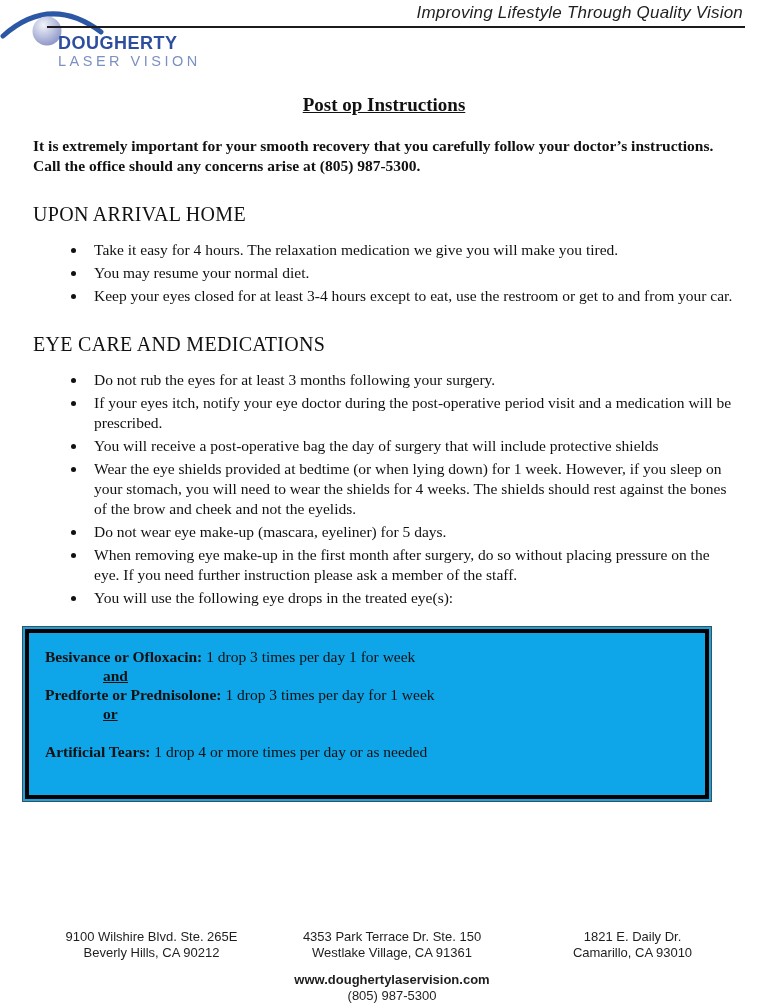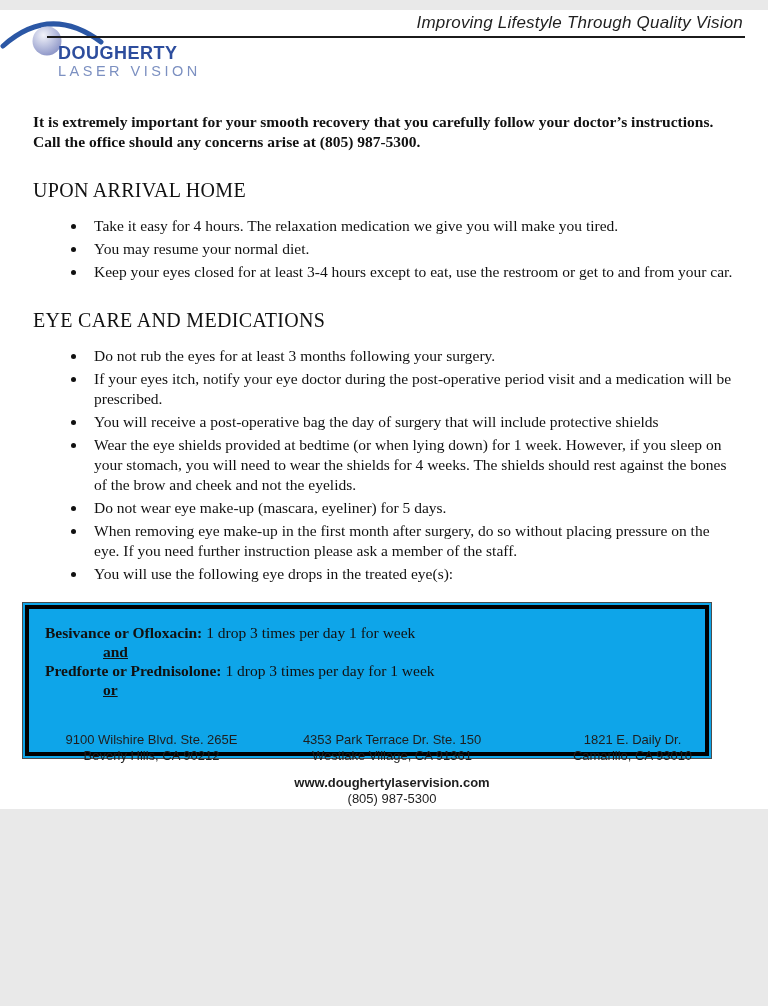--- a/index.html
+++ b/index.html
@@ -1,21 +1,21 @@
 <!DOCTYPE html>
 <html><head>
 <meta charset="utf-8">
 <style>
   * { margin: 0; padding: 0; box-sizing: border-box; }
   html, body { background: #e9e9e9; }
   .page {
     position: relative;
     width: 768px;
-    height: 799px;
-    margin: 10px auto;
+    height: 1006px;
+    margin: 0 auto;
     background: #ffffff;
     font-family: "Liberation Serif", serif;
     color: #111;
     overflow: hidden;
   }
 
   
   .header { position: relative; height: 82px; }
   .logo-art { position: absolute; left: 0; top: 2px; z-index: 1; }
   .header-rule {
@@ -93,20 +93,21 @@
     </svg>
     <div class="header-rule"></div>
     <div class="tagline">Improving Lifestyle Through Quality Vision</div>
     <div class="logo-text">
       <div class="logo-line1">DOUGHERTY</div>
       <div class="logo-line2">LASER VISION</div>
     </div>
   </div>
 
   <div class="main">
+    <div class="doc-title">Post op Instructions</div>
 
     <p class="intro">It is extremely important for your smooth recovery that you carefully follow your doctor’s instructions. Call the office should any concerns arise at (805) 987-5300.</p>
 
     <div class="section-heading">UPON ARRIVAL HOME</div>
     <ul class="bullets">
       <li>Take it easy for 4 hours. The relaxation medication we give you will make you tired.</li>
       <li>You may resume your normal diet.</li>
       <li>Keep your eyes closed for at least 3-4 hours except to eat, use the restroom or get to and from your car.</li>
     </ul>
 
@@ -122,20 +123,21 @@
     </ul>
   </div>
 
   <div class="med-box-outer">
     <div class="med-box-inner">
       <div class="med-line"><b>Besivance or Ofloxacin:</b><span> 1 drop 3 times per day 1 for week</span></div>
       <div class="connector">and</div>
       <div class="med-line"><b>Predforte or Prednisolone:</b><span> 1 drop 3 times per day for 1 week</span></div>
       <div class="connector">or</div>
       <div class="med-spacer"></div>
+      <div class="med-line"><b>Artificial Tears:</b><span> 1 drop 4 or more times per day or as needed</span></div>
     </div>
   </div>
 
   <div class="footer">
     <div class="footer-cols">
       <div class="footer-col c1">
         <div>9100 Wilshire Blvd. Ste. 265E</div>
         <div>Beverly Hills, CA 90212</div>
       </div>
       <div class="footer-col c2">

